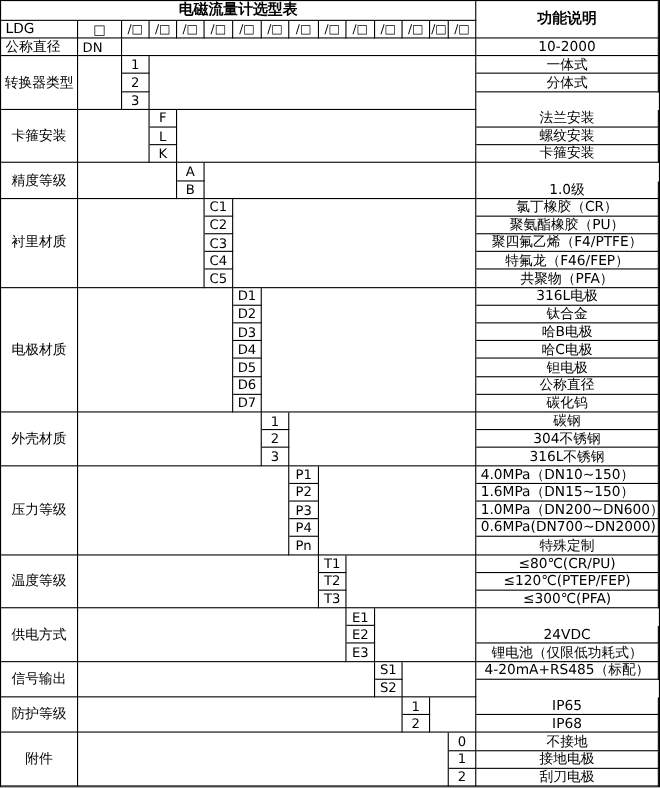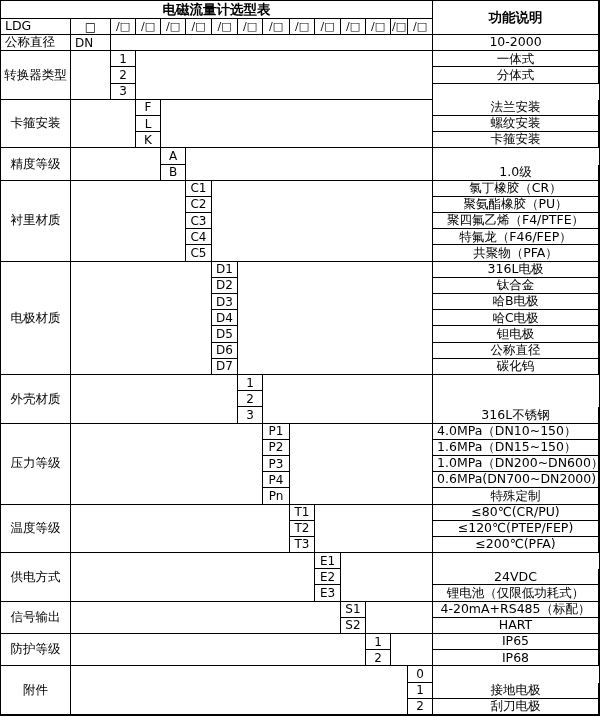--- a/index.html
+++ b/index.html
@@ -103,20 +103,22 @@
   <div class="c fn" style="grid-area:21/16/22/17">钽电极</div>
   <div class="c fn" style="grid-area:22/16/23/17">公称直径</div>
   <div class="c fn" style="grid-area:23/16/24/17">碳化钨</div>
 
   <div class="c" style="grid-area:24/1/27/2">外壳材质</div>
   <div class="c" style="grid-area:24/2/27/8"></div>
   <div class="c code" style="grid-area:24/8/25/9">1</div>
   <div class="c code" style="grid-area:25/8/26/9">2</div>
   <div class="c code" style="grid-area:26/8/27/9">3</div>
   <div class="c" style="grid-area:24/9/27/16"></div>
+  <div class="c fn" style="grid-area:24/16/25/17">碳钢</div>
+  <div class="c fn" style="grid-area:25/16/26/17">304不锈钢</div>
   <div class="c fn" style="grid-area:26/16/27/17">316L不锈钢</div>
 
   <div class="c" style="grid-area:27/1/32/2">压力等级</div>
   <div class="c" style="grid-area:27/2/32/9"></div>
   <div class="c code" style="grid-area:27/9/28/10">P1</div>
   <div class="c code" style="grid-area:28/9/29/10">P2</div>
   <div class="c code" style="grid-area:29/9/30/10">P3</div>
   <div class="c code" style="grid-area:30/9/31/10">P4</div>
   <div class="c code" style="grid-area:31/9/32/10">Pn</div>
   <div class="c" style="grid-area:27/10/32/16"></div>
@@ -127,49 +129,49 @@
   <div class="c fn" style="grid-area:31/16/32/17">特殊定制</div>
 
   <div class="c" style="grid-area:32/1/35/2">温度等级</div>
   <div class="c" style="grid-area:32/2/35/10"></div>
   <div class="c code" style="grid-area:32/10/33/11">T1</div>
   <div class="c code" style="grid-area:33/10/34/11">T2</div>
   <div class="c code" style="grid-area:34/10/35/11">T3</div>
   <div class="c" style="grid-area:32/11/35/16"></div>
   <div class="c fn" style="grid-area:32/16/33/17">≤80℃(CR/PU)</div>
   <div class="c fn" style="grid-area:33/16/34/17">≤120℃(PTEP/FEP)</div>
-  <div class="c fn" style="grid-area:34/16/35/17">≤200℃(PFA)</div>
+  <div class="c fn" style="grid-area:34/16/35/17">≤300℃(PFA)</div>
 
   <div class="c" style="grid-area:35/1/38/2">供电方式</div>
   <div class="c" style="grid-area:35/2/38/11"></div>
   <div class="c code" style="grid-area:35/11/36/12">E1</div>
   <div class="c code" style="grid-area:36/11/37/12">E2</div>
   <div class="c code" style="grid-area:37/11/38/12">E3</div>
   <div class="c" style="grid-area:35/12/38/16"></div>
   <div class="c fn" style="grid-area:36/16/37/17">24VDC</div>
   <div class="c fn" style="grid-area:37/16/38/17">锂电池（仅限低功耗式）</div>
 
   <div class="c" style="grid-area:38/1/40/2">信号输出</div>
   <div class="c" style="grid-area:38/2/40/12"></div>
   <div class="c code" style="grid-area:38/12/39/13">S1</div>
   <div class="c code" style="grid-area:39/12/40/13">S2</div>
   <div class="c" style="grid-area:38/13/40/16"></div>
   <div class="c fn" style="grid-area:38/16/39/17">4-20mA+RS485（标配）</div>
-  <div class="c fn" style="grid-area:39/16/40/17">HART</div>
 
   <div class="c" style="grid-area:40/1/42/2">防护等级</div>
   <div class="c" style="grid-area:40/2/42/13"></div>
   <div class="c code" style="grid-area:40/13/41/14">1</div>
   <div class="c code" style="grid-area:41/13/42/14">2</div>
   <div class="c" style="grid-area:40/14/42/16"></div>
   <div class="c fn" style="grid-area:40/16/41/17">IP65</div>
   <div class="c fn" style="grid-area:41/16/42/17">IP68</div>
 
   <div class="c" style="grid-area:42/1/45/2">附件</div>
   <div class="c" style="grid-area:42/2/45/15"></div>
   <div class="c code" style="grid-area:42/15/43/16">0</div>
   <div class="c code" style="grid-area:43/15/44/16">1</div>
   <div class="c code" style="grid-area:44/15/45/16">2</div>
+  <div class="c fn" style="grid-area:42/16/43/17">不接地</div>
   <div class="c fn" style="grid-area:43/16/44/17">接地电极</div>
   <div class="c fn" style="grid-area:44/16/45/17">刮刀电极</div>
 
 </div>
 </div>
 
 </body></html>

